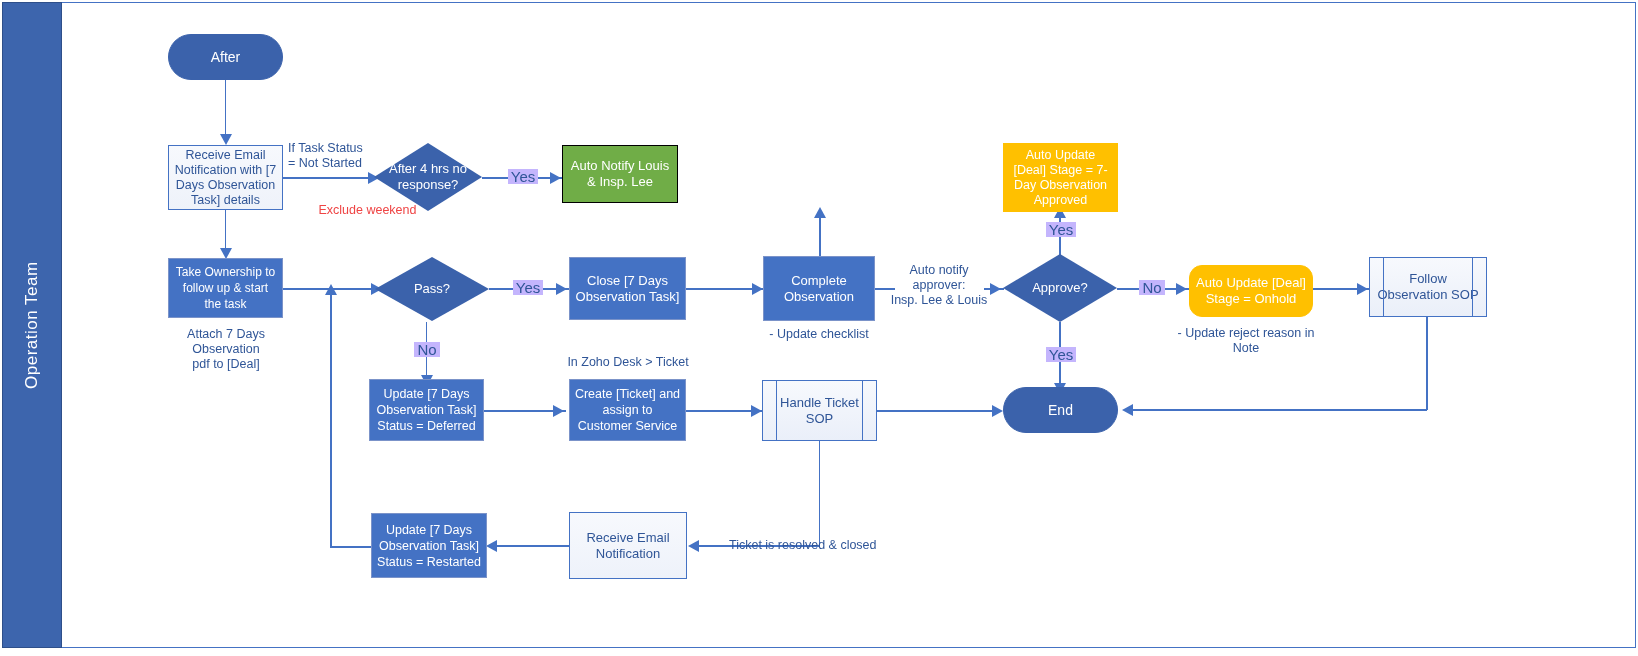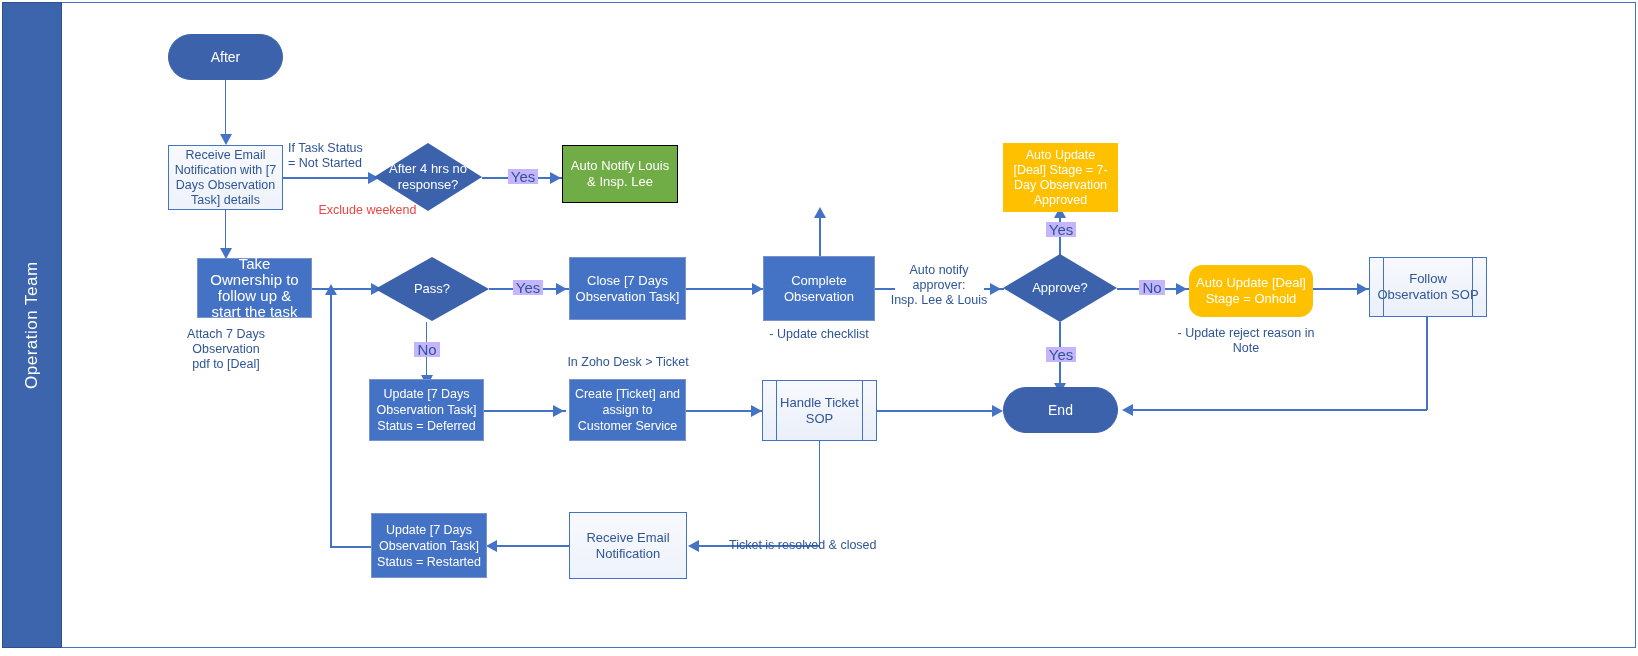--- a/index.html
+++ b/index.html
@@ -244,21 +244,21 @@
   <div class="arrow ar-u" style="left:325px; top:284px;"></div>
 
   <div class="node terminator" style="left:168px; top:34px; width:115px; height:46px;">
     <span>After</span>
   </div>
 
   <div class="node process-light" style="left:168px; top:145px; width:115px; height:65px; font-size:12.5px; line-height:15px;">
     <span>Receive Email Notification with [7 Days Observation Task] details</span>
   </div>
 
-  <div class="node process-blue" style="left:168px; top:258px; width:115px; height:60px; font-size:15px; line-height:16px;margin-left:29px;">
+  <div class="node process-blue" style="left:168px; top:258px; width:115px; height:60px; font-size:12px; line-height:16px;">
     <span>Take Ownership to follow up &amp; start the task</span>
   </div>
 
   <div class="node decision" style="left:374px; top:143px; width:108px; height:68px;">
     <span class="dia-bg"></span>
     <span class="dia-txt">After 4 hrs no response?</span>
   </div>
 
   <div class="node process-green" style="left:562px; top:145px; width:116px; height:58px;">
     <span>Auto Notify Louis &amp; Insp. Lee</span>

